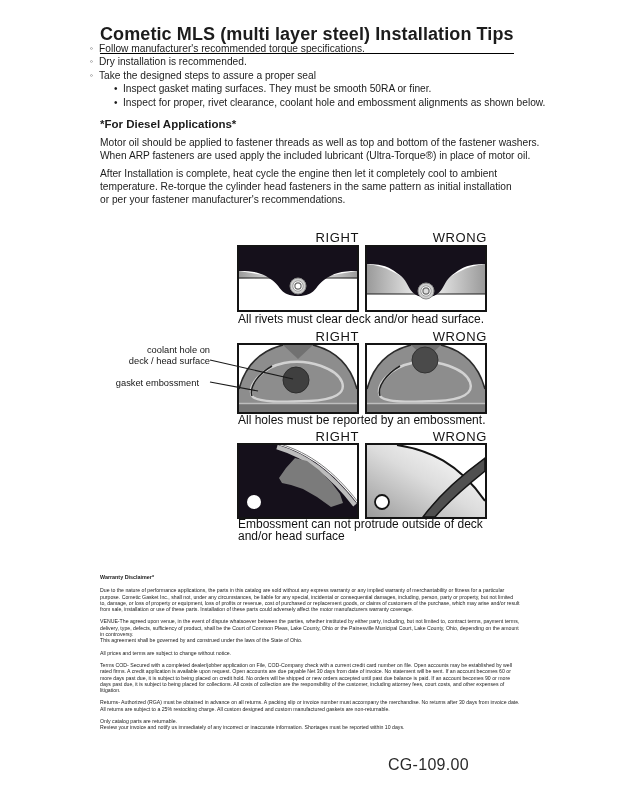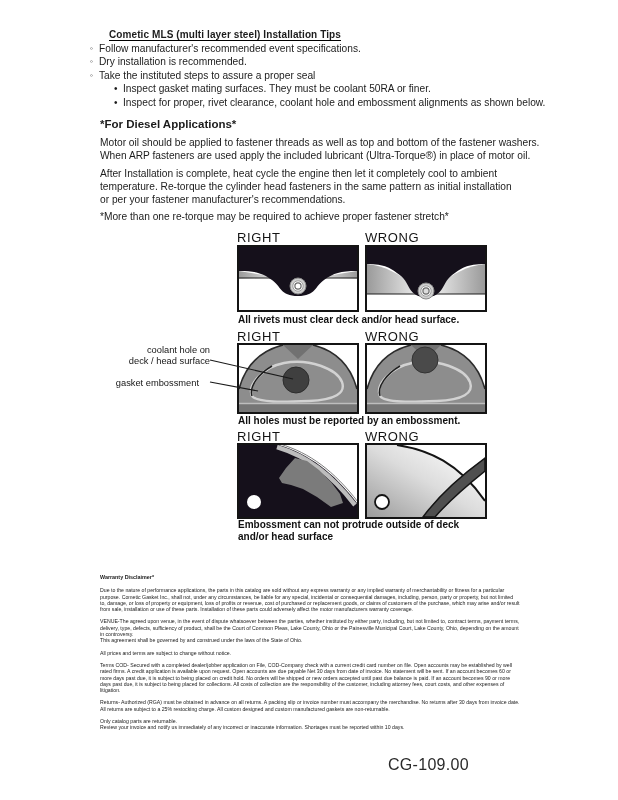--- a/index.html
+++ b/index.html
@@ -2,79 +2,78 @@
 <html><head>
 <meta charset="utf-8">
 <style>
   html,body{margin:0;padding:0;background:#ffffff;}
   #page{
     position:relative;width:618px;height:800px;background:#ffffff;overflow:hidden;
     font-family:"Liberation Sans","DejaVu Sans",sans-serif;color:#1c1c1c;
   }
   .abs{position:absolute;}
   .title{
-    font-size:10px;font-weight:bold;letter-spacing:.1px;
-    border-bottom:1.6px solid #000;padding-bottom:0;display:inline-block;margin-left:9px;
+    font-size:18px;font-weight:bold;letter-spacing:.1px;
+    border-bottom:1.6px solid #000;padding-bottom:8px;display:inline-block;
   }
   .body-txt{font-size:10.2px;line-height:13.4px;}
   .bullet-row{display:flex;}
   .marker{width:9px;flex:0 0 9px;font-size:8px;line-height:13.4px;}
   .sub{margin-left:24px;}
   .sub .marker{font-size:10px;}
   .diesel-h{font-size:11.5px;font-weight:bold;}
   .para{font-size:10.2px;line-height:13.2px;white-space:pre-line;}
-  .dg-label{font-size:13px;letter-spacing:.6px;text-align:left;width:122px;color:#141414;}
+  .dg-label{font-size:13px;letter-spacing:.6px;text-align:right;width:122px;color:#141414;}
   .panel{border:2px solid #141414;background:#fff;line-height:0;}
-  .caption{font-size:10px;font-weight:bold;color:#111;line-height:11.5px;white-space:pre-line;}
+  .caption{font-size:12px;font-weight:normal;color:#111;line-height:11.5px;white-space:pre-line;}
   .ann{font-size:9.3px;line-height:11px;text-align:right;width:115px;white-space:pre-line;color:#161616;}
   .fine{width:420px;font-size:5.2px;line-height:6.3px;color:#222;}
   .fine p{margin:0 0 6px 0;white-space:pre-line;}
   .fine .fh{font-weight:bold;margin-bottom:7px;font-size:5.4px;}
   .footer-code{font-size:16px;letter-spacing:.3px;color:#2a2a2a;}
   svg{display:block;}
 </style>
 </head>
 <body>
 
 <div id="page">
 
   <div class="abs" style="left:100px;top:24px;">
     <span class="title">Cometic MLS (multi layer steel) Installation Tips</span>
   </div>
 
   <div class="abs body-txt" style="left:90px;top:42px;width:490px;">
     <div class="bullet-row">
       <span class="marker">◦</span>
-      <span>Follow manufacturer's recommended event specifications.</span>
+      <span>Follow manufacturer's recommended torque specifications.</span>
     </div>
     <div class="bullet-row">
       <span class="marker">◦</span>
       <span>Dry installation is recommended.</span>
     </div>
     <div class="bullet-row">
       <span class="marker">◦</span>
-      <span>Take the instituted steps to assure a proper seal</span>
+      <span>Take the designed steps to assure a proper seal</span>
     </div>
     <div class="bullet-row sub">
       <span class="marker">•</span>
-      <span>Inspect gasket mating surfaces.  They must be coolant 50RA or finer.</span>
+      <span>Inspect gasket mating surfaces.  They must be smooth 50RA or finer.</span>
     </div>
     <div class="bullet-row sub">
       <span class="marker">•</span>
       <span>Inspect for proper, rivet clearance, coolant hole and embossment alignments as shown below.</span>
     </div>
   </div>
 
   <div class="abs diesel-h" style="left:100px;top:118px;">*For Diesel Applications*</div>
   <div class="abs para" style="left:100px;top:167px;width:480px;">After Installation is complete, heat cycle the engine then let it completely cool to ambient
 temperature. Re-torque the cylinder head fasteners in the same pattern as initial installation
 or per your fastener manufacturer's recommendations.</div>
   <div class="abs para" style="left:100px;top:136px;width:480px;">Motor oil should be applied to fastener threads as well as top and bottom of the fastener washers.
 When ARP fasteners are used apply the included lubricant (Ultra-Torque®) in place of motor oil.</div>
-  <div class="abs para" style="left:100px;top:210px;width:480px;">*More than one re-torque may be required to achieve proper fastener stretch*</div>
 
   <div class="abs dg-label" style="left:237px;top:230px;">RIGHT</div>
   <div class="abs dg-label" style="left:365px;top:230px;">WRONG</div>
 
   <div class="abs panel" style="left:237px;top:245px;">
     <svg width="118" height="63" viewBox="0 0 118 63">
       <defs>
         <linearGradient id="g1l" x1="0" y1="0" x2="1" y2="0">
           <stop offset="0" stop-color="#9a9a9a"></stop>
             <stop offset="1" stop-color="#ededed"></stop>

